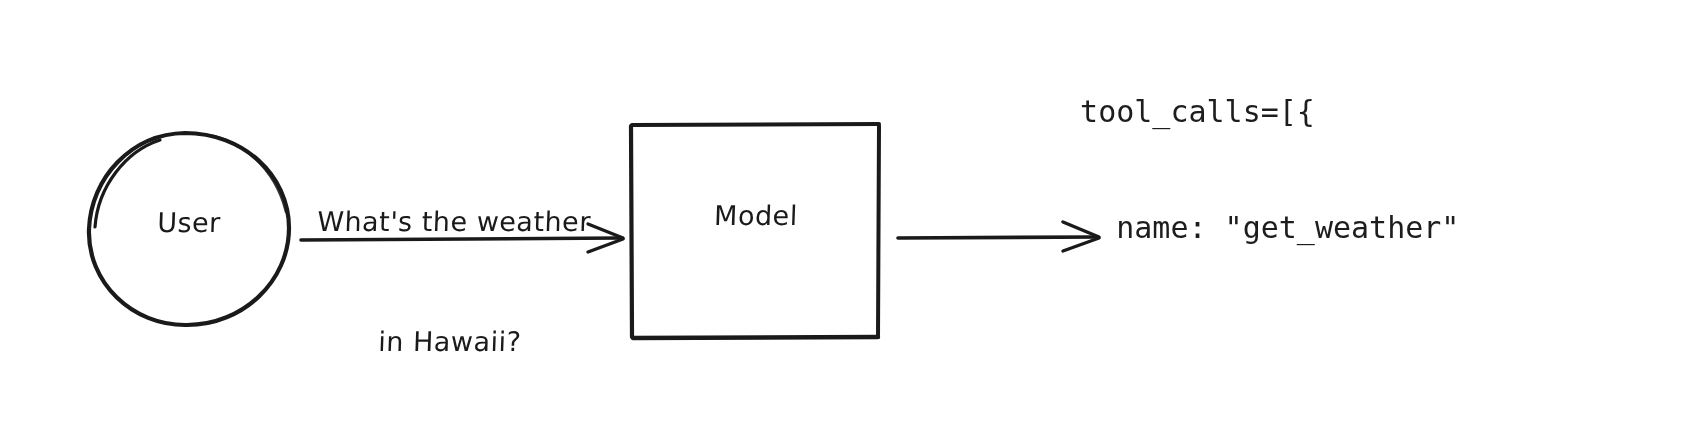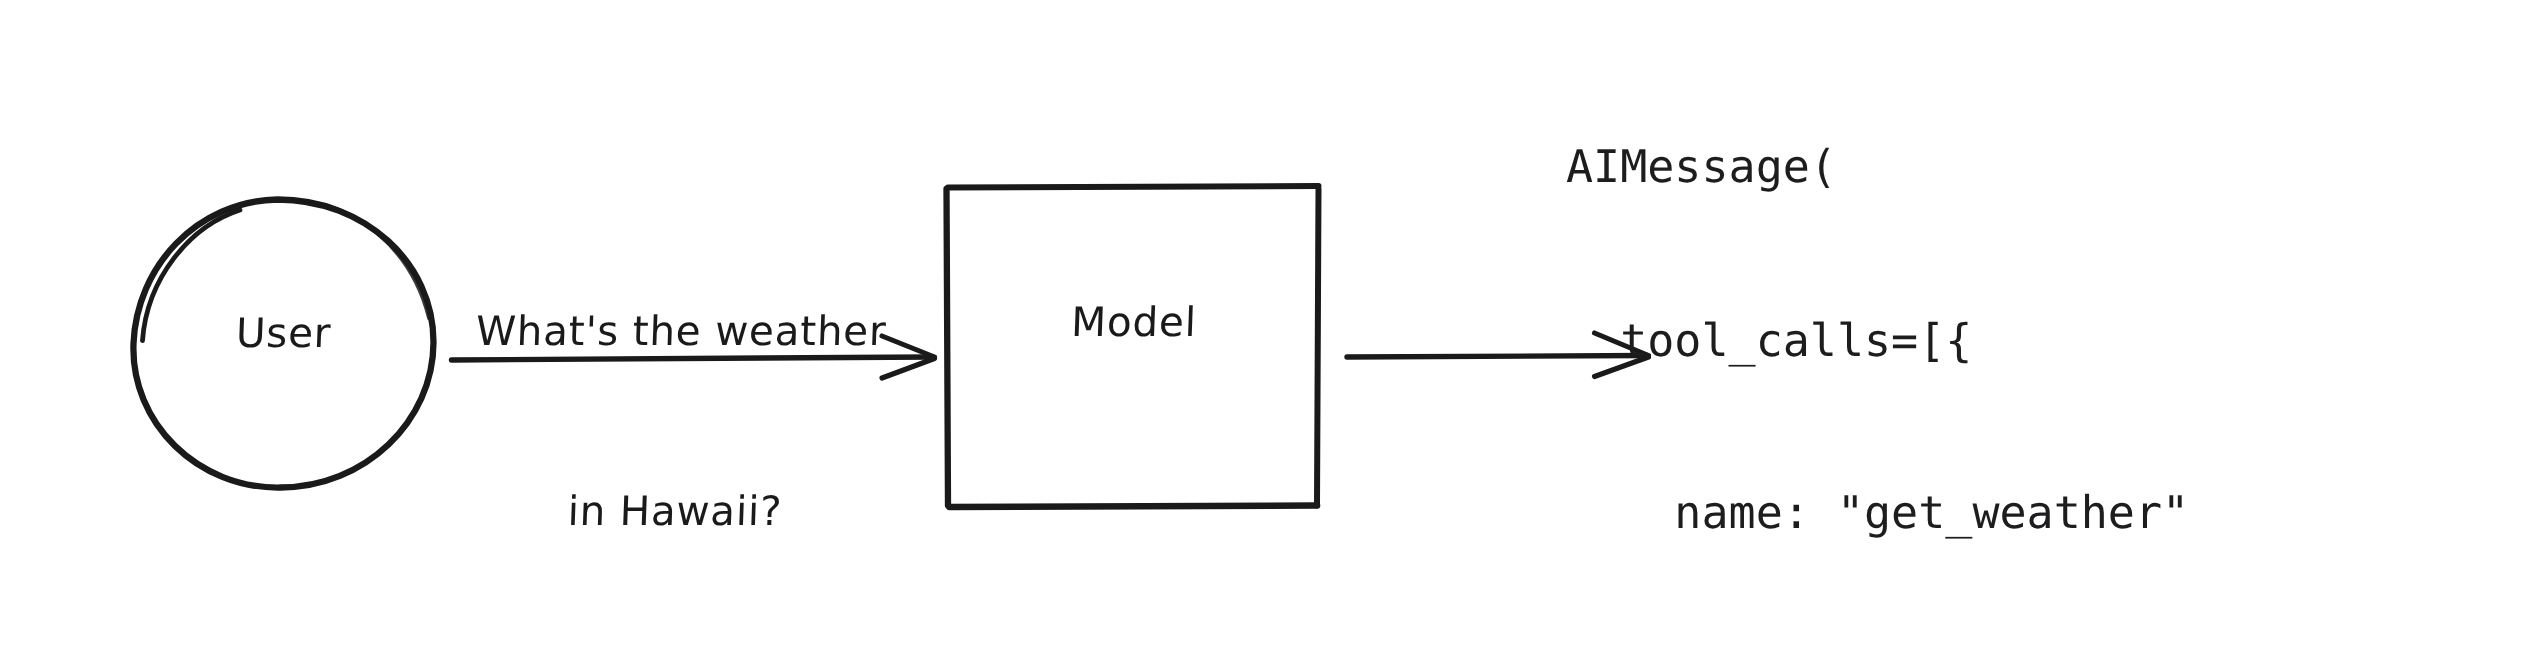--- a/index.html
+++ b/index.html
@@ -118,21 +118,20 @@
   <div class="hand" id="user-label">User</div>
 
   <div class="hand" id="model-label">Model</div>
 
   <div class="hand" id="edge-label">
     <span class="edge-label-line">What's the weather</span>
     <span class="edge-label-line">in Hawaii?</span>
   </div>
 
   <div id="code-block">
-    <span class="code-line">AIMessage(</span>
     <span class="code-line">  tool_calls=[{</span>
     <span class="code-line">    name: "get_weather"</span>
     
     
     
     
     
     
     
   </div>

